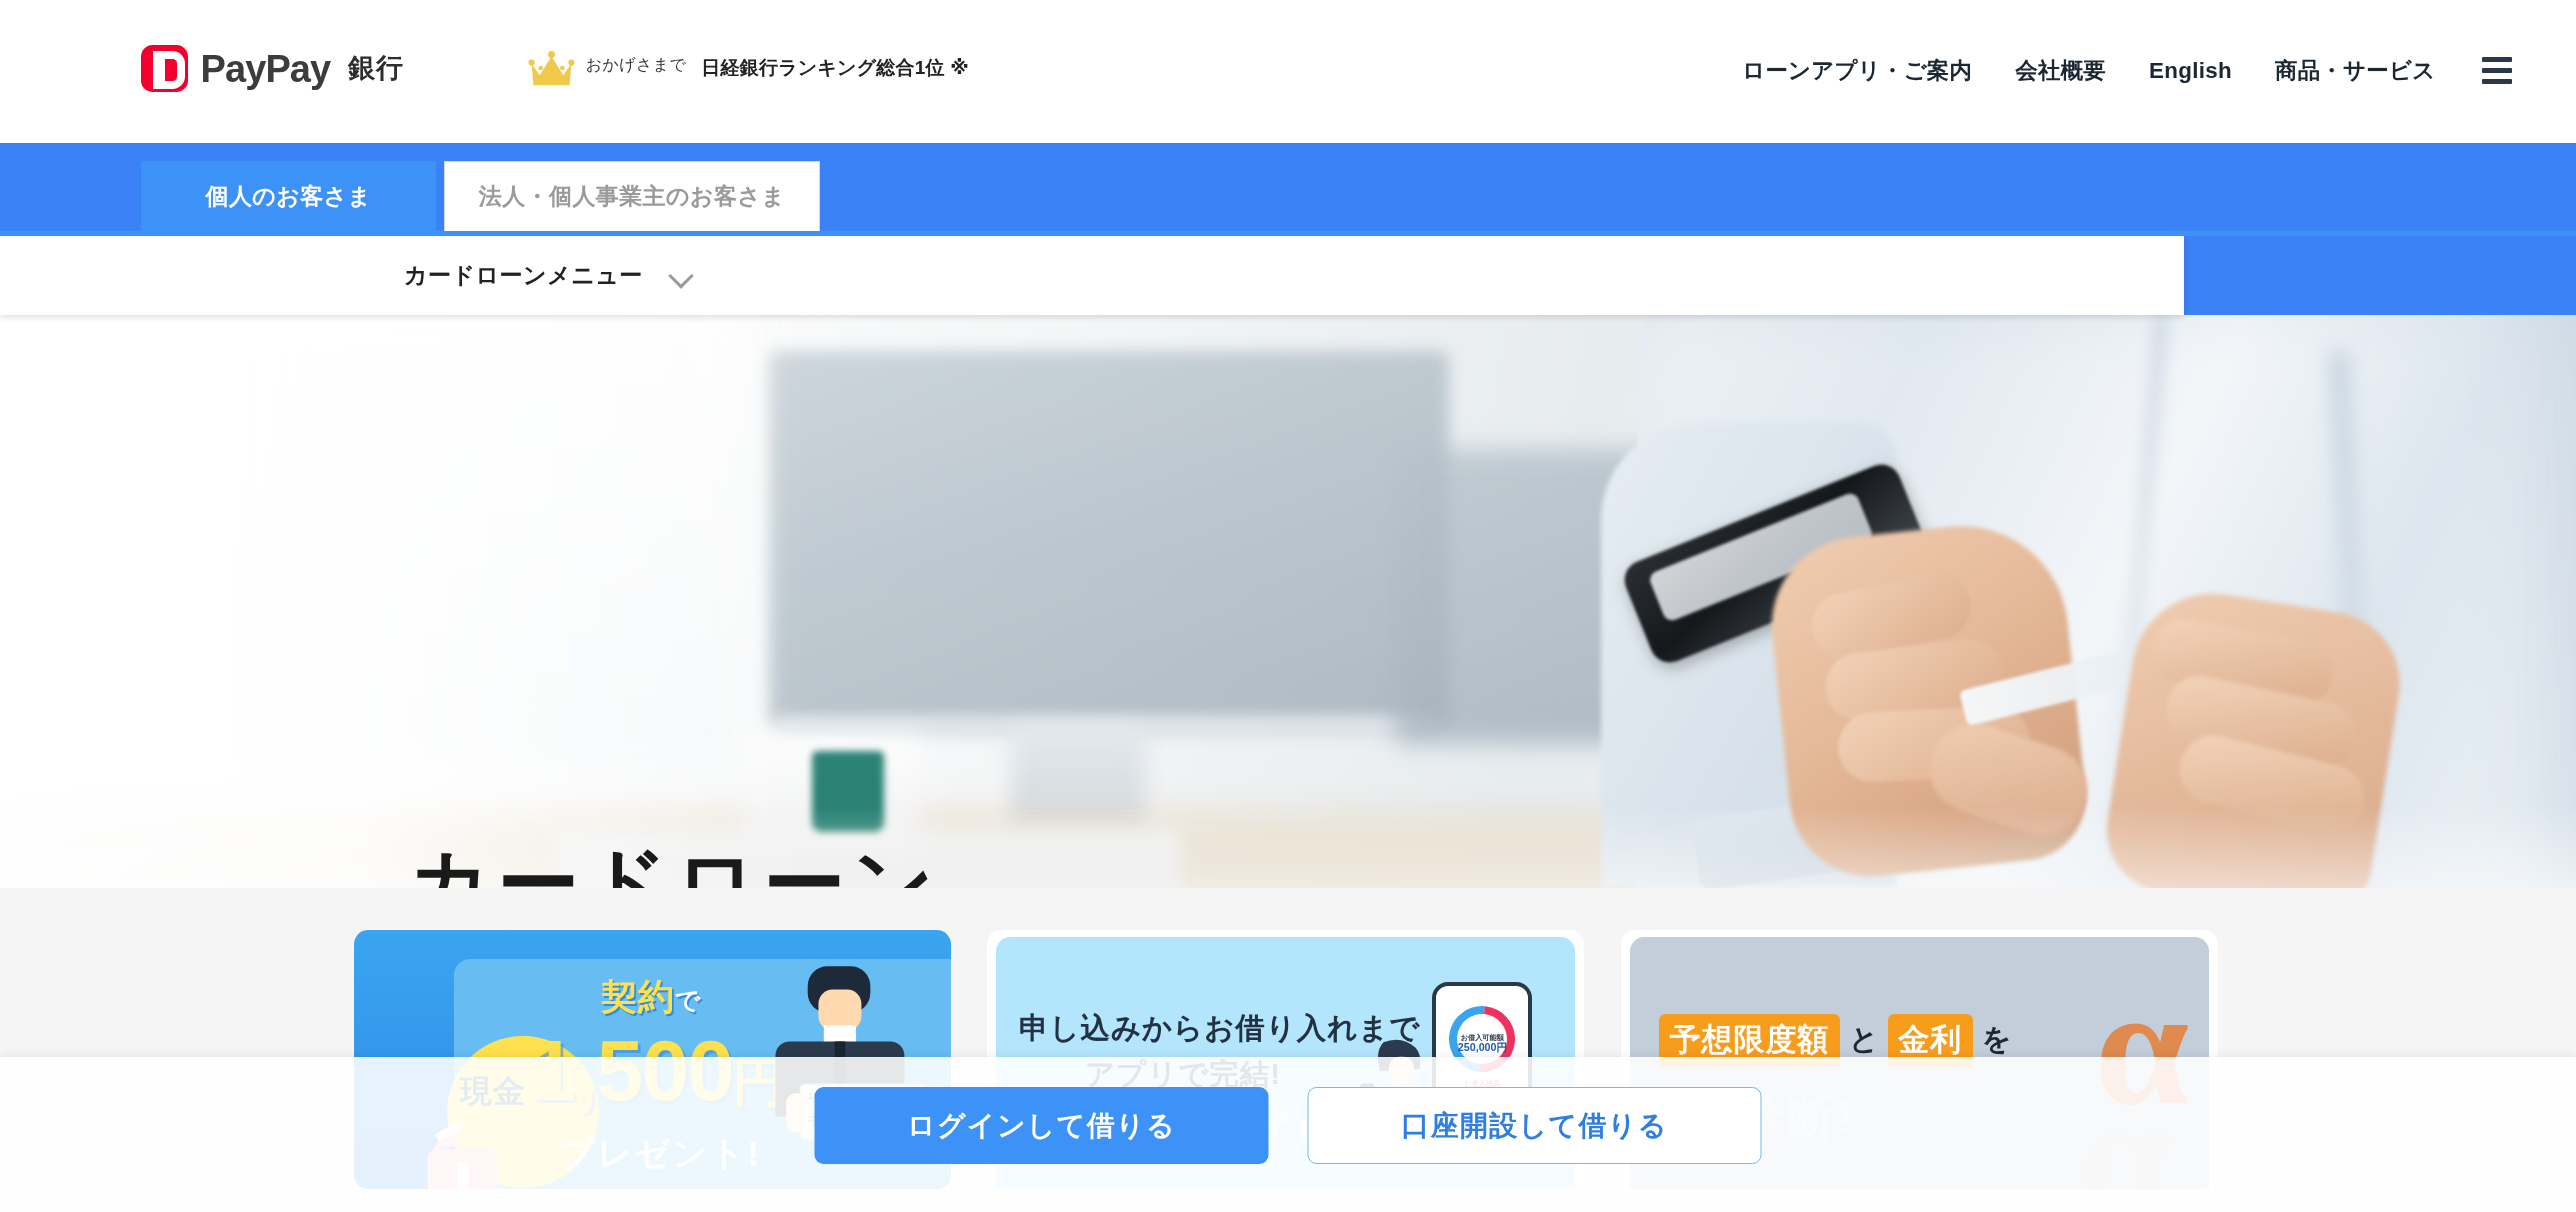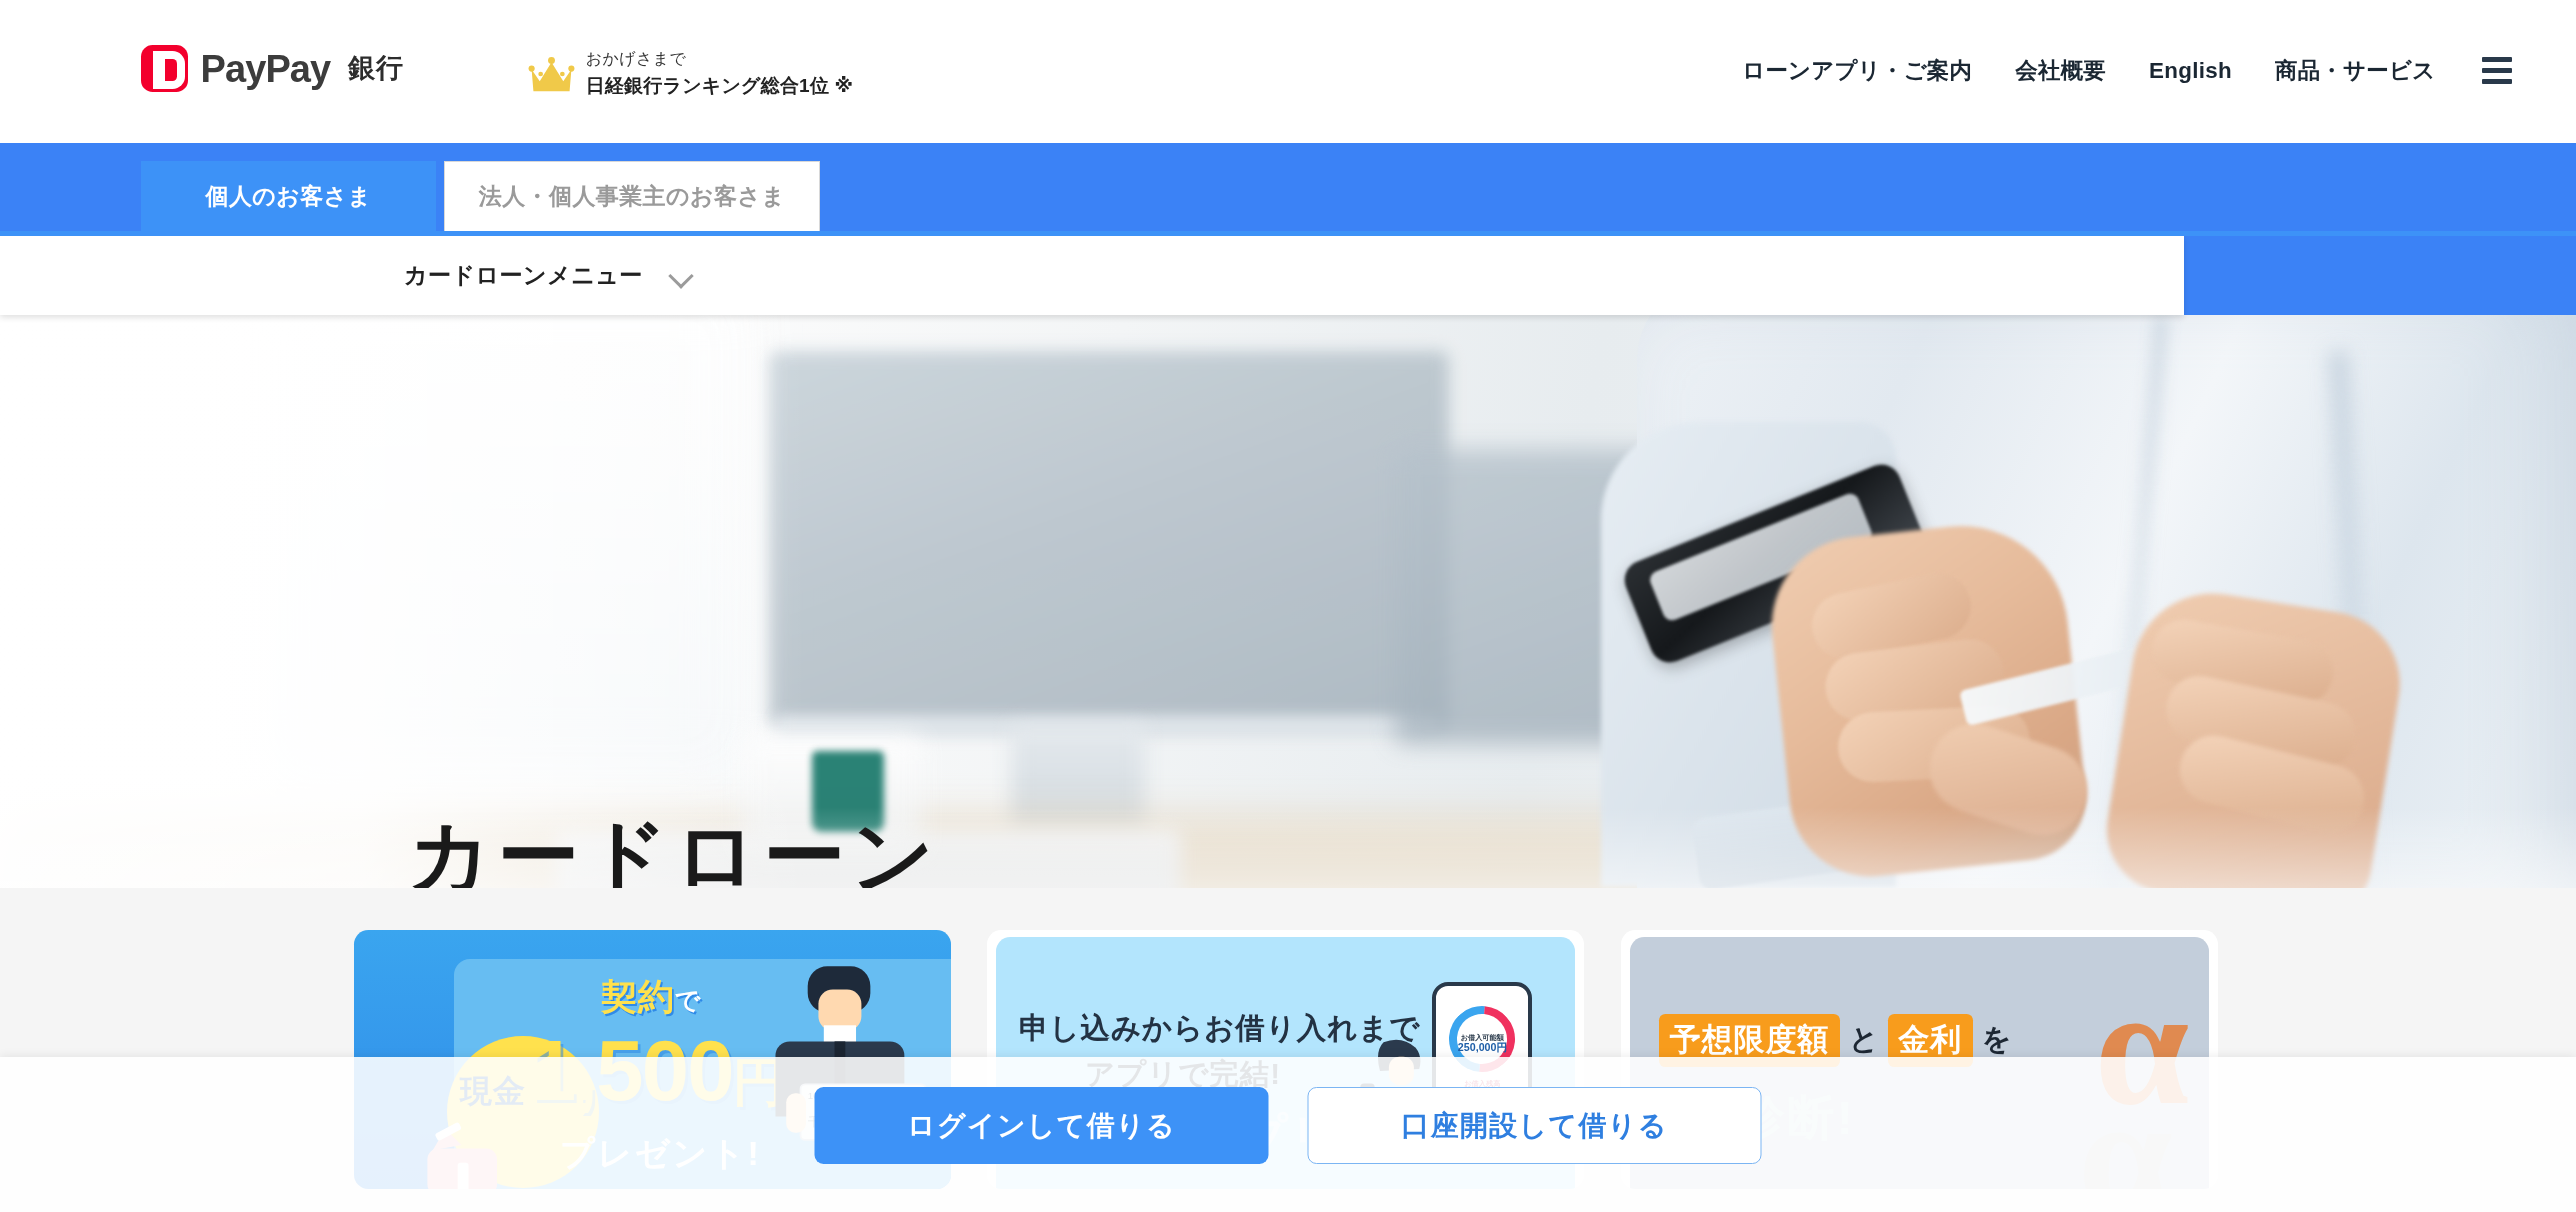--- a/index.html
+++ b/index.html
@@ -40,21 +40,21 @@
   .logo-jp {
     font-size: 27px; font-weight: 700; color: #2d2d2d; letter-spacing: 0.9px;
     line-height: 1; margin-left: 5.4px; white-space: nowrap;
   }
 
   .crown-badge {
     position: absolute; left: 528px; top: 49px;
     display: flex; align-items: center; gap: 10.7px;
   }
   .crown-icon { width: 47px; height: 38px; flex: none; }
-  .crown-lines { display: flex; flex-direction: column; gap: 3px; }
+  .crown-lines { display: flex; flex-direction: row; gap: 15px; }
   .crown-l1 { font-size: 16px; color: #333; font-weight: 400; white-space: nowrap; letter-spacing: 0.4px;}
   .crown-l2 { font-size: 19px; color: #222; font-weight: 700; white-space: nowrap; letter-spacing: 0.2px;}
 
   .topnav {
     position: absolute; right: 64px; top: 55px;
     display: flex; align-items: center; gap: 43px;
   }
   .topnav-item {
     font-size: 22.4px; font-weight: 700; color: #1b2733; white-space: nowrap;
     cursor: pointer; letter-spacing: 0.3px;
@@ -227,21 +227,21 @@
     border-radius: 38px; filter: blur(2.1px);
   }
   .rh-f1 { left: 2151px; top: 315px; width: 183px; height: 64px; transform: rotate(10deg); }
   .rh-f2 { left: 2165px; top: 374px; width: 192px; height: 66px; transform: rotate(12deg); }
   .rh-f3 { left: 2178px; top: 435px; width: 188px; height: 68px; transform: rotate(14deg); }
   .hero-fade-bottom {
     position:absolute; left:0; bottom:0; width:2576px; height: 81px;
     background: linear-gradient(180deg, rgba(255,255,255,0), rgba(255,255,255,.55));
   }
 
-  .hero-copy { position: absolute; left: 408px; top: 496px; text-align: right; }
+  .hero-copy { position: absolute; left: 408px; top: 524px; text-align: right; }
   .hero-title {
     font-size: 82px; font-weight: 700; color: #1a1a1a; letter-spacing: 5.4px;
     line-height: 1.1; white-space: nowrap;
   }
 
   
   .promo-section {
     position: absolute; top: 888px; left: 0; width: 2576px; height: 325px;
     background: #f5f5f5;
   }

